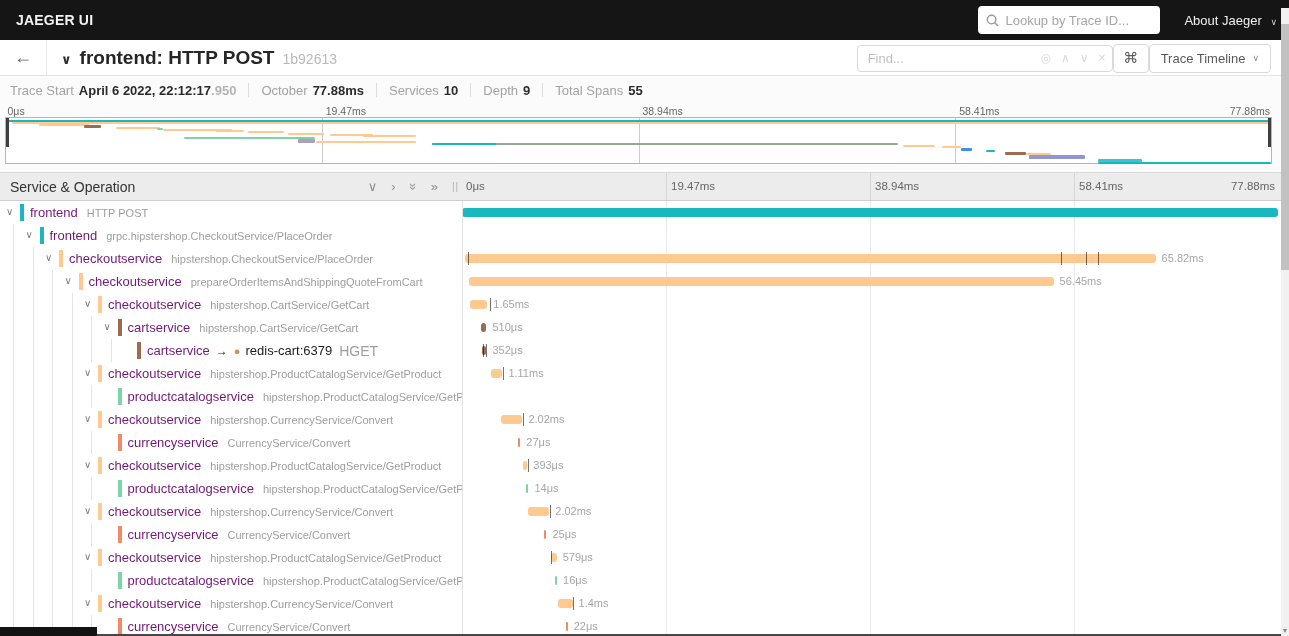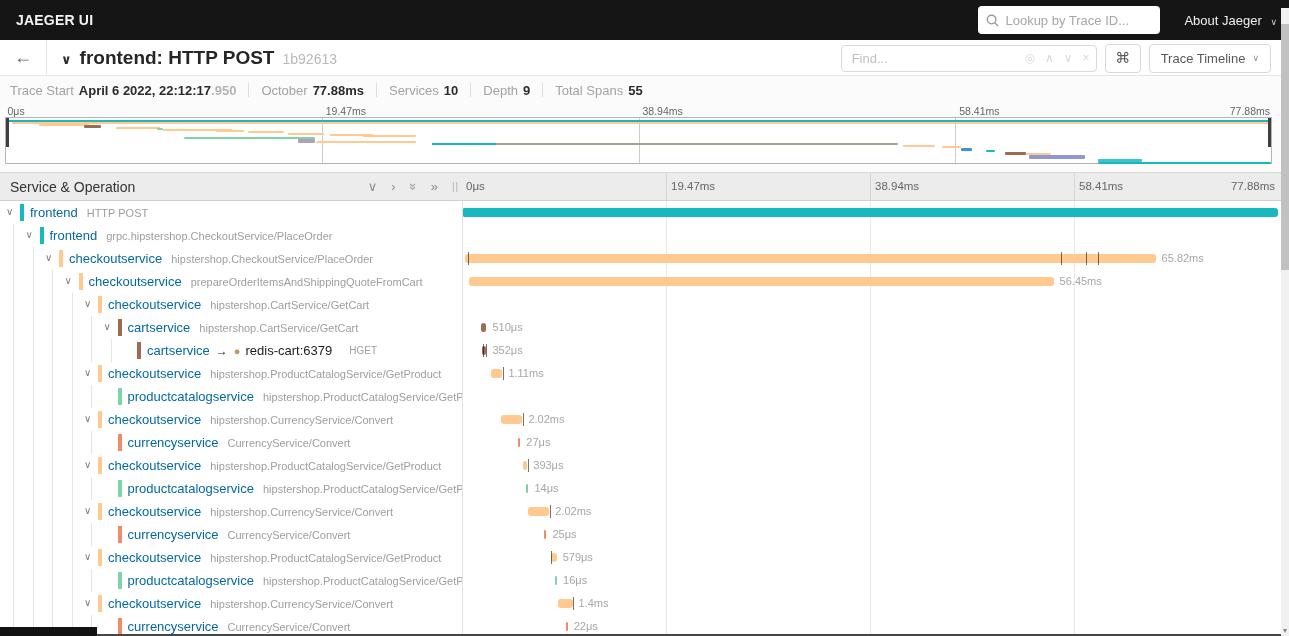--- a/index.html
+++ b/index.html
@@ -17,21 +17,21 @@
   .nav-about { color:#f0f0f0; font-size:13px; margin-right:12px; white-space:nowrap; }
   .nav-about .caret { font-size:9px; color:#cfcfcf; margin-left:5px; }
 
   
   .thdr { position:absolute; left:0; top:40px; width:1289px; height:36px; background:#fff; border-bottom:1px solid #e4e4e4; display:flex; align-items:center; }
   .back-btn { width:47px; height:36px; border-right:1px solid #e8e8e8; display:flex; align-items:center; justify-content:center; color:#666; font-size:18px; cursor:pointer; }
   .title-wrap { display:flex; align-items:baseline; margin-left:14px; }
   .title-caret { font-size:13px; font-weight:bold; color:#2b2b2b; margin-right:8px; }
   .trace-title { font-size:19px; font-weight:bold; color:#262626; }
   .trace-id { font-size:14px; color:#b9b9b9; margin-left:8px; }
-  .hdr-right { position:absolute; right:18px; top:0; height:36px; display:flex; align-items:center; gap:8px; }
+  .hdr-right { position:absolute; right:18px; top:0; height:36px; display:flex; align-items:center; }
   .find-box { width:256px; height:27px; border:1px solid #d9d9d9; border-radius:4px; display:flex; align-items:center; padding:0 6px 0 10px; background:#fff; }
   .find-box .ph { color:#bfbfbf; font-size:13px; flex:1; }
   .find-icons { display:flex; gap:10px; color:#d9d9d9; font-size:12px; align-items:center; }
   .sq-btn { height:29px; min-width:36px; border:1px solid #d9d9d9; border-radius:4px; background:#fff; display:flex; align-items:center; justify-content:center; color:#595959; font-size:15px; cursor:pointer; }
   .view-btn { height:29px; border:1px solid #d9d9d9; border-radius:4px; background:#fff; display:flex; align-items:center; padding:0 11px; color:#595959; font-size:13px; cursor:pointer; gap:7px; }
   .view-btn .caret { font-size:9px; color:#8c8c8c; }
 
   
   .band { position:absolute; left:0; top:76px; width:1289px; height:96px; background:#fbfbfb; }
   .stats { display:flex; align-items:center; height:28px; padding-left:10px; font-size:13px; }
@@ -62,26 +62,26 @@
   .rows-wrap { position:absolute; left:0; top:201px; width:1281px; bottom:0; overflow:hidden; background:#fff; }
   .panel-divider { position:absolute; left:462px; top:0; bottom:0; width:1px; background:#e2e2e2; z-index:3; }
   .grid-overlay { position:absolute; left:462px; width:816px; top:0; bottom:0; z-index:0; }
   .grid-line { position:absolute; top:0; bottom:0; width:1px; background:#e9e9e9; }
   .row { position:relative; height:23px; width:1281px; z-index:1; }
   .row-left { position:absolute; left:0; top:0; width:462px; height:23px; overflow:hidden; }
   .guide { position:absolute; top:0; bottom:0; width:1px; background:#e4e4e4; }
   .row-chevron { position:absolute; top:5px; font-size:10px; color:#7d7d7d; cursor:pointer; }
   .svc-bar { position:absolute; top:3px; width:4px; height:17px; }
   .row-text { position:absolute; top:0; height:23px; display:flex; align-items:center; white-space:nowrap; cursor:pointer; }
-  .svc-name { font-size:13px; color:#0369a1; font-weight:500; }
+  .svc-name { font-size:13px; color:#701a75; font-weight:500; }
   .op-name { font-size:11px; color:#9e9e9e; margin-left:9px; }
   .peer-arrow { font-weight:bold; color:#222; margin:0 6px; font-size:12px; }
   .peer-dot { font-size:11px; margin-right:5px; }
   .peer-name { font-size:13px; color:#1c1c1c; font-weight:500; }
-  .peer-tag { font-size:10px; color:#9e9e9e; margin-left:17px; }
+  .peer-tag { font-size:14px; color:#9e9e9e; margin-left:7px; }
   .row-right { position:absolute; left:462px; top:0; width:816px; height:23px; cursor:pointer; }
   .span-bar { position:absolute; top:7px; height:9px; border-radius:3px; min-width:2px; }
   .span-tick { position:absolute; top:5px; height:13px; width:1px; background:rgba(0,0,0,.55); }
   .dur-label { position:absolute; top:5px; font-size:11px; color:#a6a6a6; white-space:nowrap; }
 
   
   .vscroll { position:absolute; right:0; top:8px; bottom:0; width:8px; background:#f1f1f1; z-index:40; }
   .vthumb { position:absolute; left:0; width:8px; top:16px; height:246px; background:#c1c1c1; cursor:pointer; }
   .varrow { position:absolute; left:0; bottom:2px; width:8px; text-align:center; font-size:7px; color:#8a8a8a; cursor:pointer; }
   .bottom-line { position:absolute; left:0; right:8px; bottom:0; height:2px; background:#474747; z-index:35; }
@@ -303,20 +303,25 @@
           <div class="guide" style="left: 32.5px;"></div>
           <div class="guide" style="left: 52px;"></div>
           <div class="guide" style="left: 71.5px;"></div>
           <span class="row-chevron" style="left: 84px;">∨</span>
           <div class="svc-bar" style="left: 98px; background: rgb(255, 201, 143);"></div>
           <div class="row-text" style="left: 108px;">
             <span class="svc-name">checkoutservice</span>
             <span class="op-name">hipstershop.CartService/GetCart</span>
           </div>
         </div>
+        <div class="row-right">
+          <div class="span-bar" style="left: 1%; width: 2.1%; background: rgb(255, 201, 143);"></div>
+          <div class="span-tick" style="left: 3.4%;"></div>
+          <div class="dur-label" style="left: calc(3.1% + 6px);">1.65ms</div>
+        </div>
       </div>
       <div class="row">
         <div class="row-left">
           <div class="guide" style="left: 13px;"></div>
           <div class="guide" style="left: 32.5px;"></div>
           <div class="guide" style="left: 52px;"></div>
           <div class="guide" style="left: 71.5px;"></div>
           <div class="guide" style="left: 91px;"></div>
           <span class="row-chevron" style="left: 103.5px;">∨</span>
           <div class="svc-bar" style="left: 117.5px; background: rgb(155, 108, 80);"></div>

